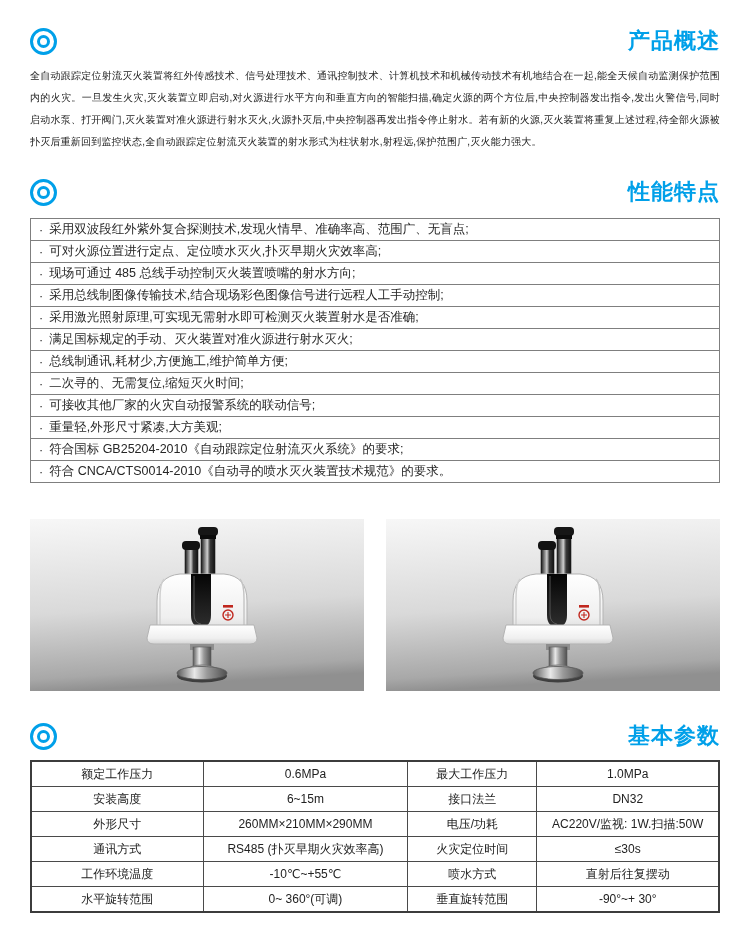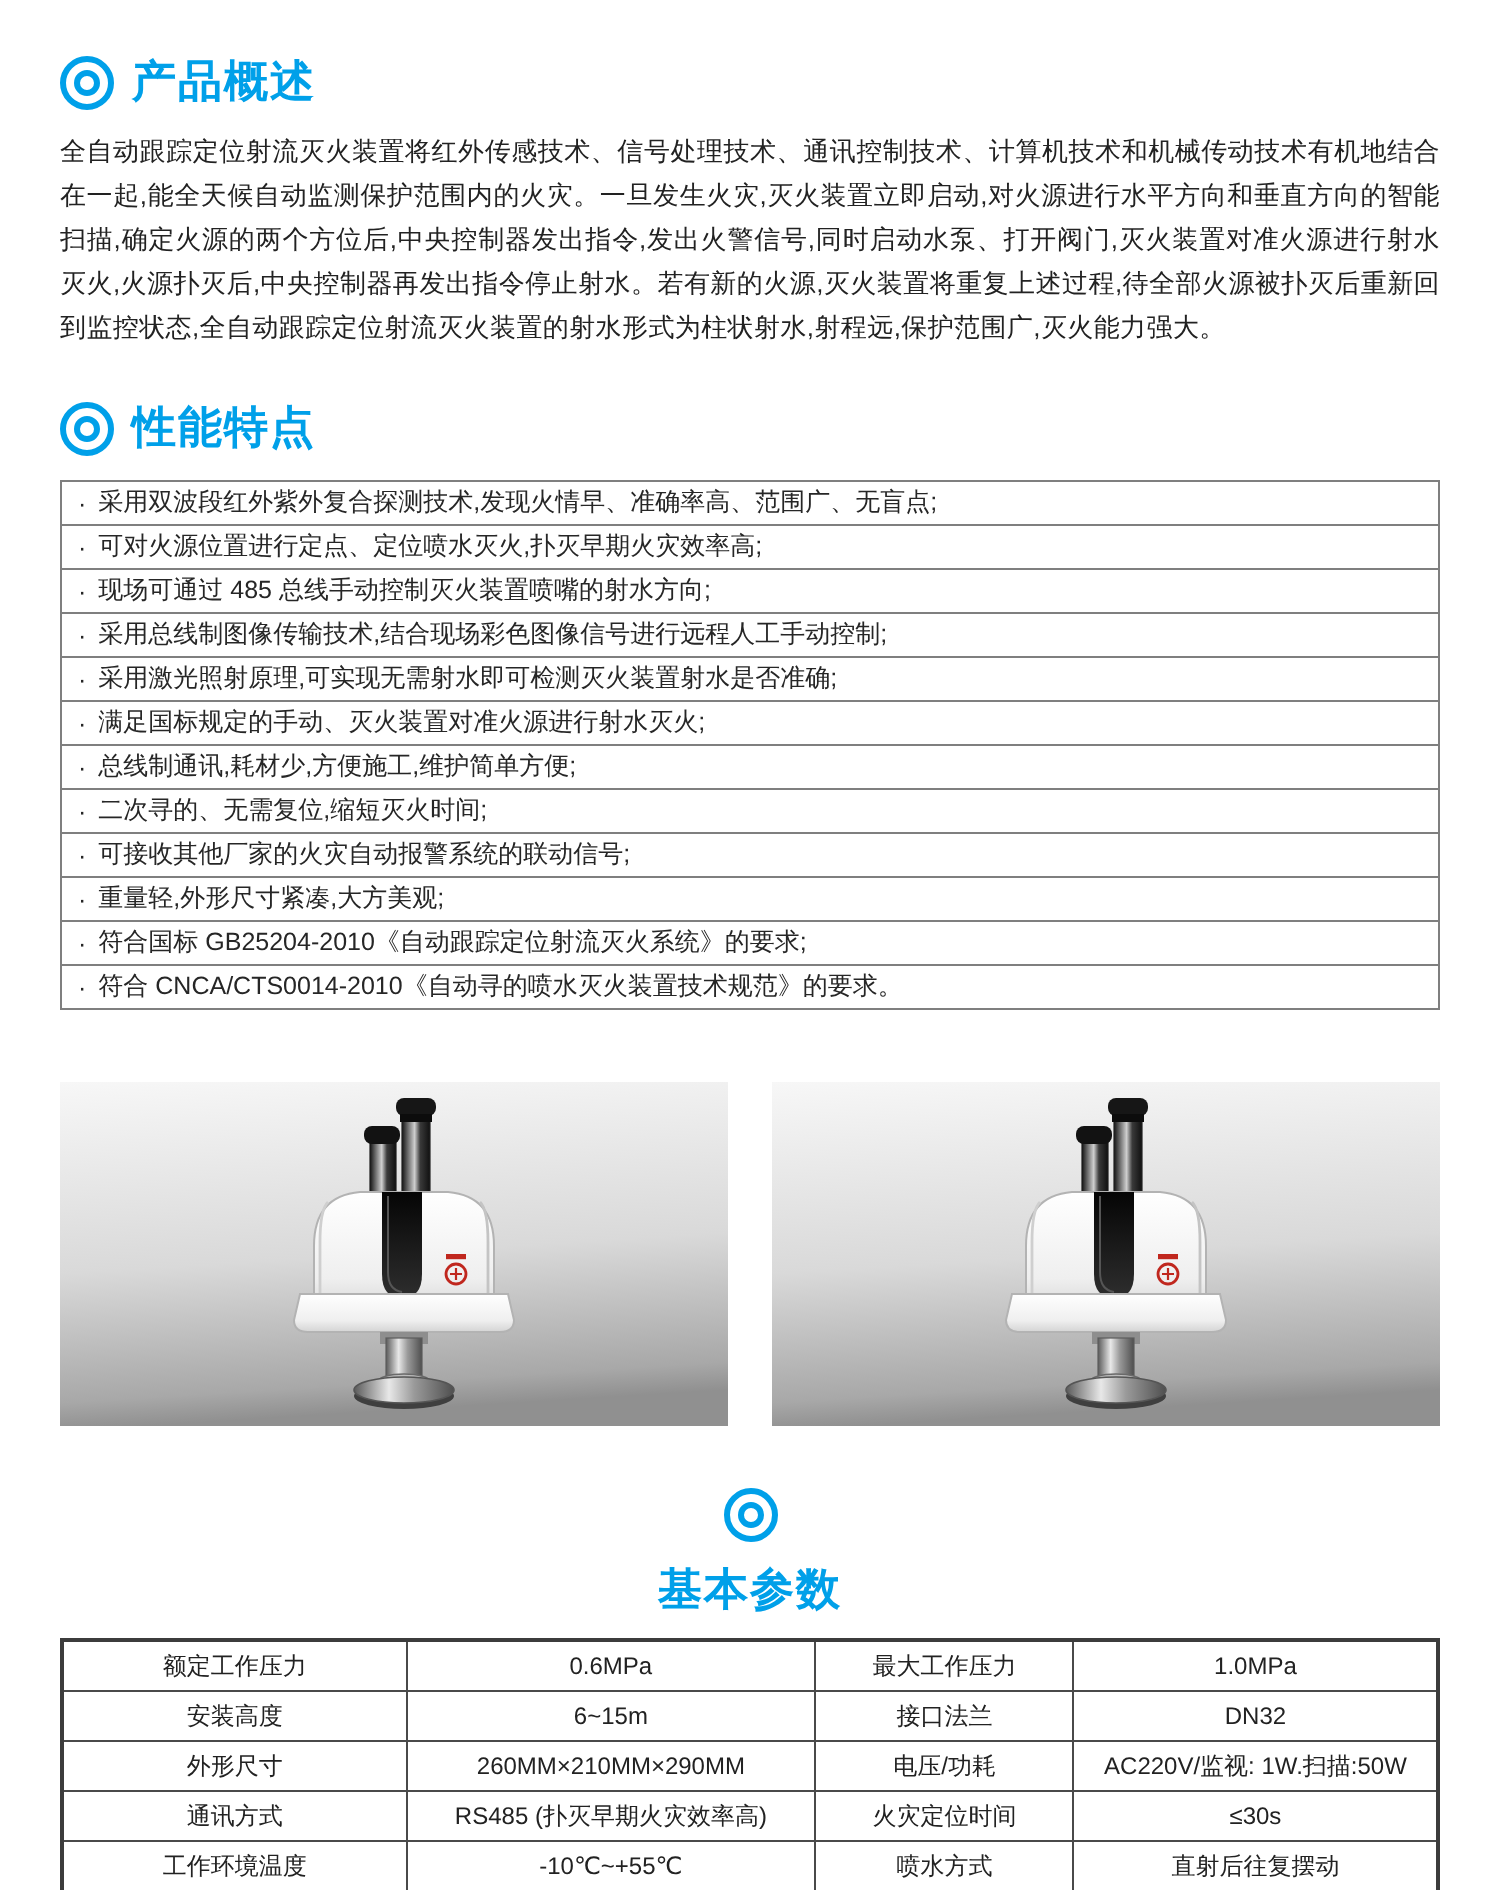--- a/index.html
+++ b/index.html
@@ -4,38 +4,38 @@
 <style>
   html,body{margin:0;padding:0;background:#ffffff;}
   body{
     width:750px;height:945px;box-sizing:border-box;
     font-family:"Liberation Sans","DejaVu Sans",sans-serif;
     color:#2b2b2b;overflow:hidden;
   }
   .page{padding:0 30px;box-sizing:border-box;width:750px;}
 
   
-  .sec-header{display:flex;align-items:center;gap:9px;}
+  .sec-header{display:flex;align-items:center;gap:9px;justify-content:space-between;}
   .sec-header .ring{
     width:21px;height:21px;border:3px solid #00a0e9;border-radius:50%;
     display:flex;align-items:center;justify-content:center;flex:0 0 auto;
   }
   .sec-header .ring-inner{
     width:7px;height:7px;border:3px solid #00a0e9;border-radius:50%;
   }
   .sec-header .sec-title{
     color:#00a0e9;font-size:22px;font-weight:bold;letter-spacing:1px;
   }
   .h1{margin-top:26px;}
   .h2{margin-top:24px;}
-  .h3{margin-top:26px;flex-direction:column;}
+  .h3{margin-top:26px;}
 
   
   .overview-text{
-    margin-top:9px;font-size:13px;line-height:22px;color:#222;
+    margin-top:9px;font-size:10px;line-height:22px;color:#222;
     text-align:justify;letter-spacing:0.2px;
   }
 
   
   .feature-list{margin-top:11px;list-style:none;padding:0;}
   .feature-list li{
     border:1px solid #7f7f7f;margin-top:-1px;height:23px;
     display:flex;align-items:center;padding:0 8px;box-sizing:border-box;
     font-size:12.5px;color:#262626;background:#fff;white-space:nowrap;overflow:hidden;
   }

